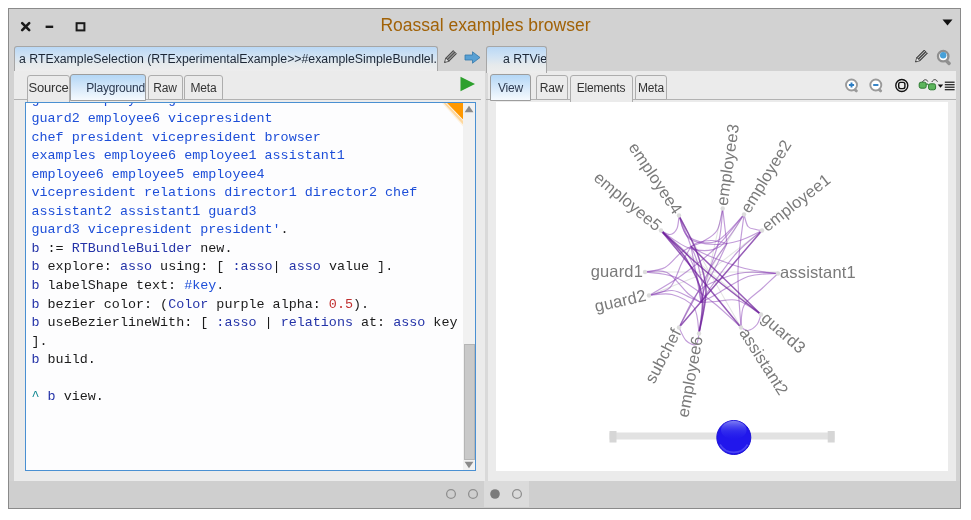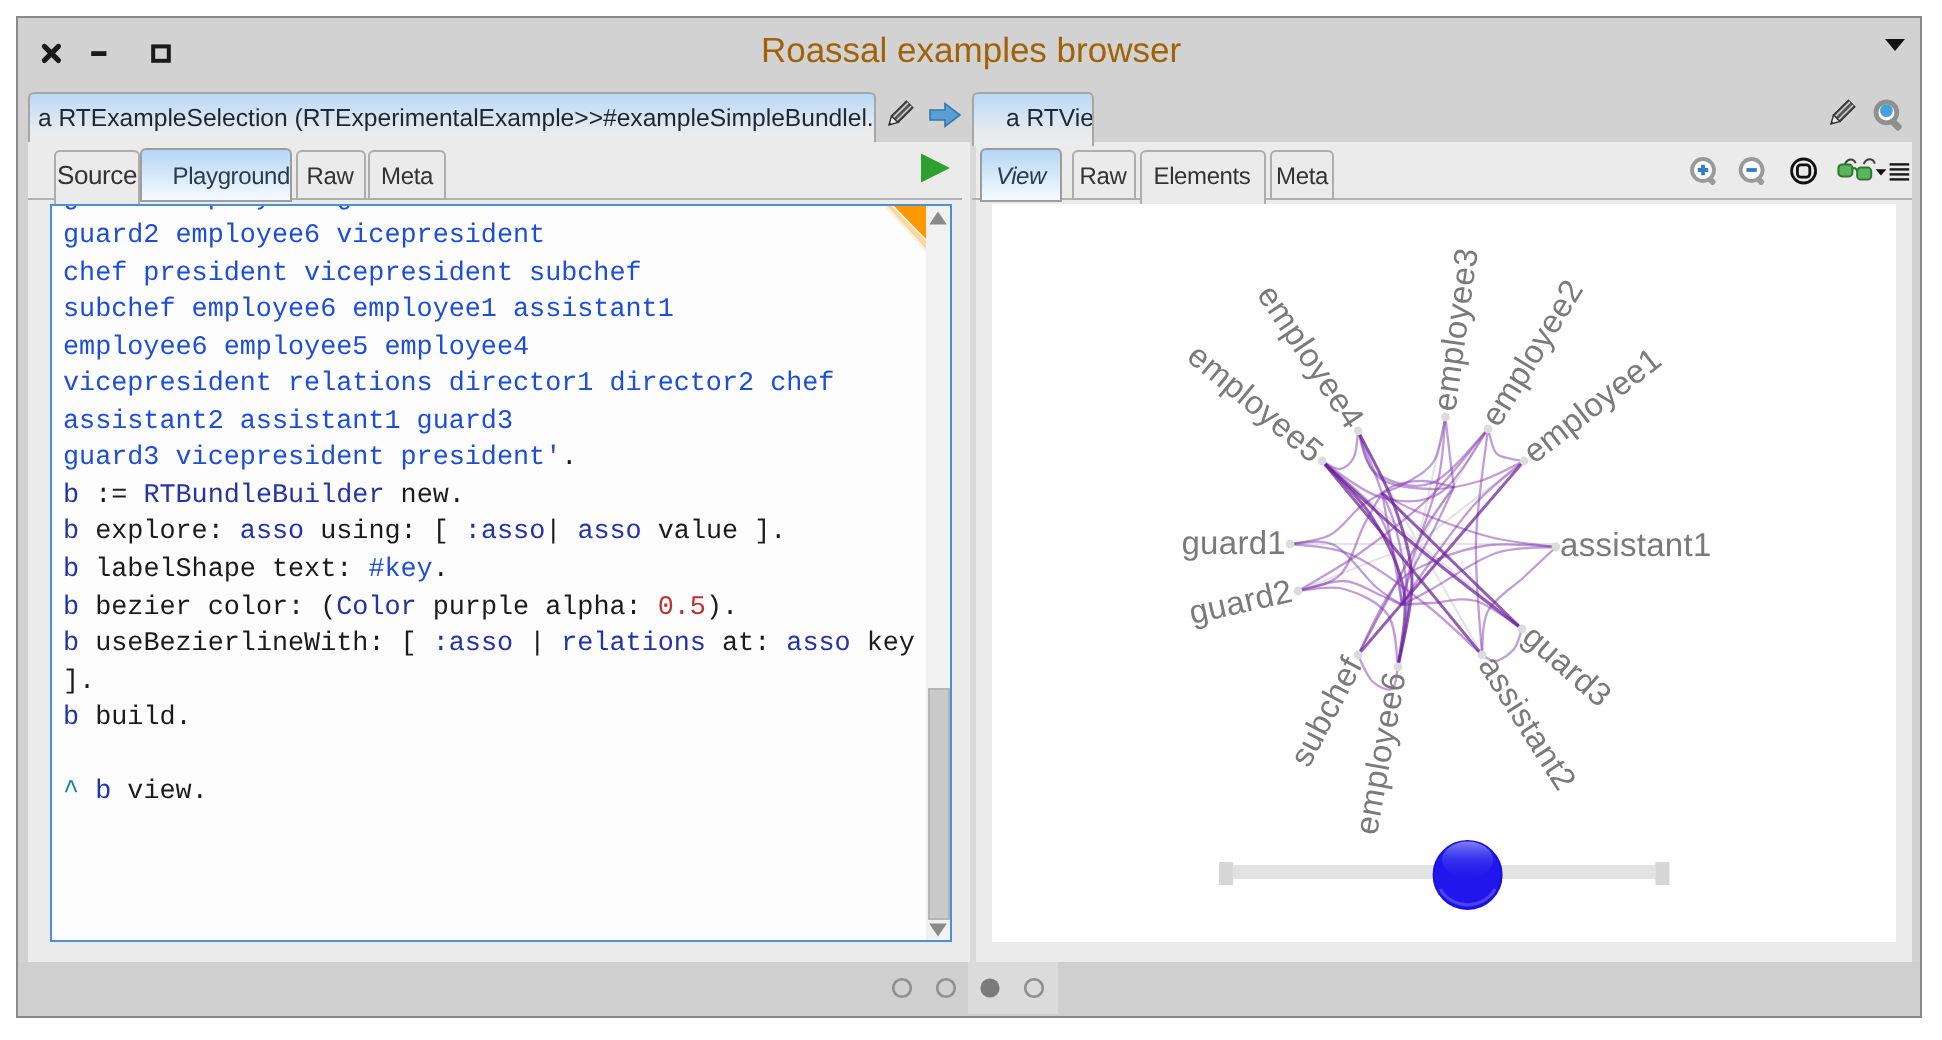--- a/index.html
+++ b/index.html
@@ -60,21 +60,21 @@
 <div class="abs" style="left:14px;top:99px;width:466.5px;height:1px;background:#b2b2b2;"></div>
 <div class="abs" style="left:27px;top:75px;width:43px;height:37px;border:1px solid #adadad;background:#ebebeb;border-radius:3px 3px 0 0;font-size:13px;letter-spacing:-0.2px;color:#333;text-align:center;line-height:24px;">Source</div>
 <div class="abs" style="left:70px;top:73.5px;width:76px;height:27px;border:1px solid #9d9d9d;background:linear-gradient(180deg,#b4d7f6 0%,#d9eafa 55%,#f5fafe 100%);border-radius:3px 3px 0 0;font-size:12px;letter-spacing:-0.2px;color:#2c3a50;text-align:right;line-height:26px;">Playground</div>
 <div class="abs" style="left:147.5px;top:75px;width:35px;height:25px;border:1px solid #adadad;background:#ebebeb;border-radius:3px 3px 0 0;font-size:12px;letter-spacing:-0.2px;color:#333;text-align:center;line-height:24px;">Raw</div>
 <div class="abs" style="left:184px;top:75px;width:39px;height:25px;border:1px solid #adadad;background:#ebebeb;border-radius:3px 3px 0 0;font-size:12px;letter-spacing:-0.2px;color:#333;text-align:center;line-height:24px;">Meta</div>
 <svg class="abs" style="left:459px;top:76px;" width="17" height="16" viewBox="0 0 17 16">
     <path d="M1.5 0.8 L16 8 L1.5 15.2 Z" fill="#2da02d"></path>
   </svg>
 
 <div class="abs" style="left:486px;top:99px;width:470px;height:1px;background:#b2b2b2;"></div>
-<div class="abs" style="left:490px;top:73.5px;width:41px;height:27px;border:1px solid #9d9d9d;background:linear-gradient(180deg,#b4d7f6 0%,#d9eafa 55%,#f5fafe 100%);border-radius:3px 3px 0 0;font-size:12px;letter-spacing:-0.2px;color:#2c3a50;text-align:center;line-height:26px;font-style:italic;">View</div>
+<div class="abs" style="left:490px;top:73.5px;width:41px;height:27px;border:1px solid #9d9d9d;background:linear-gradient(180deg,#b4d7f6 0%,#d9eafa 55%,#f5fafe 100%);border-radius:3px 3px 0 0;font-size:12px;letter-spacing:-0.2px;color:#2c3a50;text-align:center;line-height:26px;">View</div>
 <div class="abs" style="left:535.5px;top:75px;width:32px;height:25px;border:1px solid #adadad;background:#ebebeb;border-radius:3px 3px 0 0;font-size:12px;letter-spacing:-0.2px;color:#333;text-align:center;line-height:24px;">Raw</div>
 <div class="abs" style="left:569.5px;top:75px;width:63px;height:41px;border:1px solid #adadad;background:#ebebeb;border-radius:3px 3px 0 0;font-size:12px;letter-spacing:-0.2px;color:#333;text-align:center;line-height:24px;">Elements</div>
 <div class="abs" style="left:635px;top:75px;width:32px;height:25px;border:1px solid #adadad;background:#ebebeb;border-radius:3px 3px 0 0;font-size:12px;letter-spacing:-0.2px;color:#333;text-align:center;line-height:24px;">Meta</div>
 
 <svg class="abs" style="left:843px;top:77px;" width="113" height="17" viewBox="0 0 113 17">
 
   <circle cx="8.5" cy="8" r="5.5" fill="#fff" stroke="#9a9a9a" stroke-width="1.9"></circle>
   <path d="M8.5 5.4 V10.6 M5.9 8 H11.1" stroke="#2f7fc4" stroke-width="1.9"></path>
   <rect x="12.2" y="10.8" width="4.4" height="2.9" rx="1.2" transform="rotate(45 12.2 10.8)" fill="#9a9a9a"></rect>
 
@@ -93,22 +93,22 @@
   <path d="M94.8 7.6 h5.4 l-2.7 3.2 Z" fill="#111"></path>
   <rect x="101.8" y="4.6" width="9.8" height="1.2" fill="#1a1a1a"></rect>
   <rect x="101.8" y="7.1" width="9.8" height="1.2" fill="#1a1a1a"></rect>
   <rect x="101.8" y="9.6" width="9.8" height="1.2" fill="#1a1a1a"></rect>
   <rect x="101.8" y="12.1" width="9.8" height="1.2" fill="#1a1a1a"></rect>
 </svg>
 
 <div class="abs" style="left:24.5px;top:101.5px;width:451px;height:369.5px;background:#fdfdfe;border:1px solid #4a90d2;overflow:hidden;">
   <pre id="code" style="position:absolute;left:6px;top:-11.1px;font-family:'Liberation Mono',monospace;font-size:13.4px;line-height:18.57px;color:#1b1b1b;"><span class="pu">guard1 employee5 guard2 chef</span>
 <span class="pu">guard2 employee6 vicepresident</span>
-<span class="pu">chef president vicepresident subchef</span>
-<span class="pu">subchef employee6 employee1 assistant1</span>
+<span class="pu">chef president vicepresident browser</span>
+<span class="pu">examples employee6 employee1 assistant1</span>
 <span class="pu">employee6 employee5 employee4</span>
 <span class="pu">vicepresident relations director1 director2 chef</span>
 <span class="pu">assistant2 assistant1 guard3</span>
 <span class="pu">guard3 vicepresident president'</span>.
 <span class="bl">b</span> := <span class="bl">RTBundleBuilder</span> new.
 <span class="bl">b</span> explore: <span class="bl">asso</span> using: [ <span class="bl">:asso</span>| <span class="bl">asso</span> value ].
 <span class="bl">b</span> labelShape text: <span class="pu">#key</span>.
 <span class="bl">b</span> bezier color: (<span class="bl">Color</span> purple alpha: <span class="rd">0.5</span>).
 <span class="bl">b</span> useBezierlineWith: [ <span class="bl">:asso</span> | <span class="bl">relations</span> at: <span class="bl">asso</span> key
 ].

